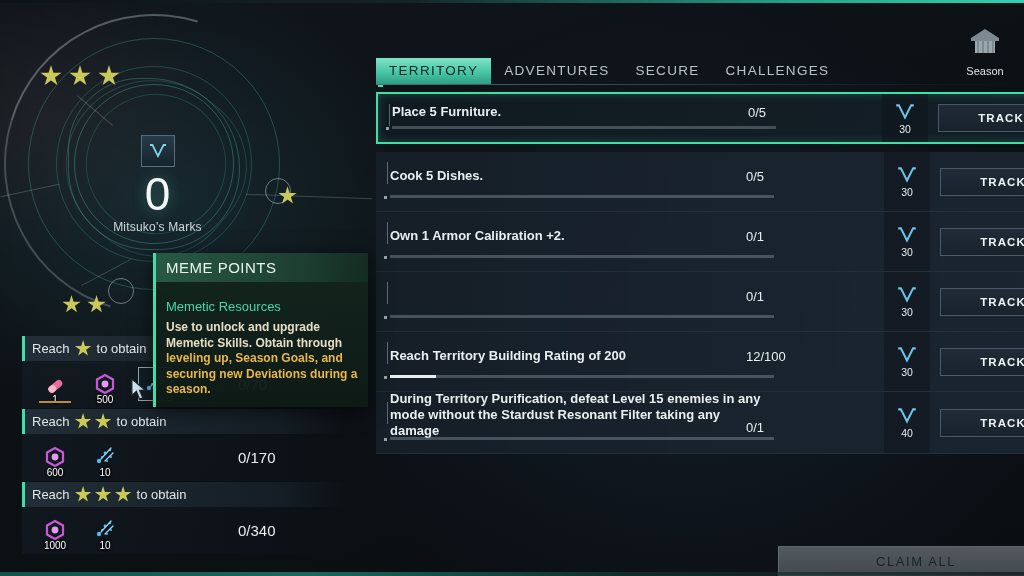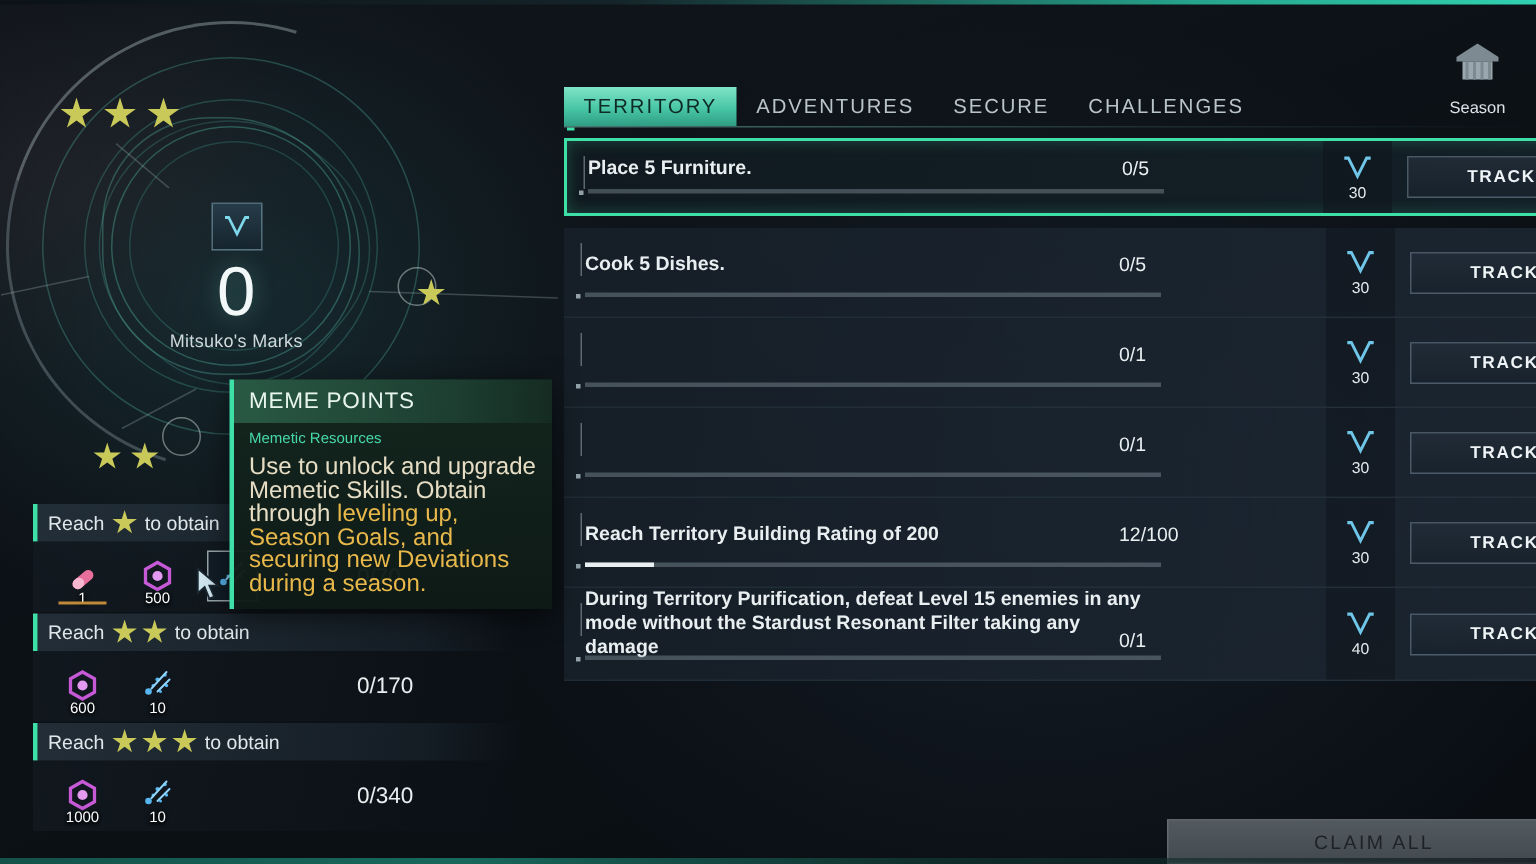--- a/index.html
+++ b/index.html
@@ -95,22 +95,22 @@
     background:linear-gradient(180deg,rgba(20,38,30,.97),rgba(14,26,22,.96));
     border-left:3px solid #3fe0a8;
     box-shadow:0 4px 18px rgba(0,0,0,.6);
     z-index:30;
   }
   .tt-title {
     background:linear-gradient(90deg,rgba(42,92,70,.95),rgba(30,66,52,.85) 70%,rgba(22,48,38,.6));
     color:#e8f5ee; font-size:15px; letter-spacing:.5px;
     padding:6px 9px 6px 10px; font-weight:400;
   }
-  .tt-sub { color:#46d9a8; font-size:10px; padding:5px 10px 3px; }
-  .tt-body { font-size:16px; line-height:15.5px; padding:3px 10px 9px; color:#e6ddc4; }
+  .tt-sub { color:#46d9a8; font-size:13px; padding:17px 10px 3px; }
+  .tt-body { font-size:12px; line-height:15.5px; padding:3px 10px 9px; color:#e6ddc4;font-weight:bold; }
   .tt-body .hl { color:#e8b84b; }
 
   
   .tiers { position:absolute; left:22px; top:336px; width:324px; }
   .tier { margin-bottom:1px; }
   .tier-head {
     background:linear-gradient(90deg,rgba(36,48,58,.92),rgba(28,40,50,.55) 80%,rgba(24,34,44,0));
     padding:4px 8px 4px 0; display:flex; align-items:center; gap:5px;
     border-left:3px solid #3fe0a8;
     padding-left:7px;
@@ -498,20 +498,21 @@
             <path d="M2 2 L5 2 L10 12 L15 2 L18 2 L18 4 L16 4 L10 16 L4 4 L2 4 Z" fill="#6fc6e8"></path>
           </svg>
           <span class="qty">30</span>
         </div>
         <div class="track-btn">TRACK</div>
       </div>
 
       <div class="task-row">
         <div class="task-main">
           <div class="bar-tick"></div>
+          <div class="task-text">Own 1 Armor Calibration +2.</div>
           <div class="task-count">0/1</div>
           <div class="bar-dot"></div>
           <div class="bar-track">
             <div class="bar-fill" style="width:0%"></div>
           </div>
         </div>
         <div class="reward">
           <svg width="22" height="20" viewBox="0 0 20 18">
             <path d="M2 2 L5 2 L10 12 L15 2 L18 2 L18 4 L16 4 L10 16 L4 4 L2 4 Z" fill="#6fc6e8"></path>
           </svg>

